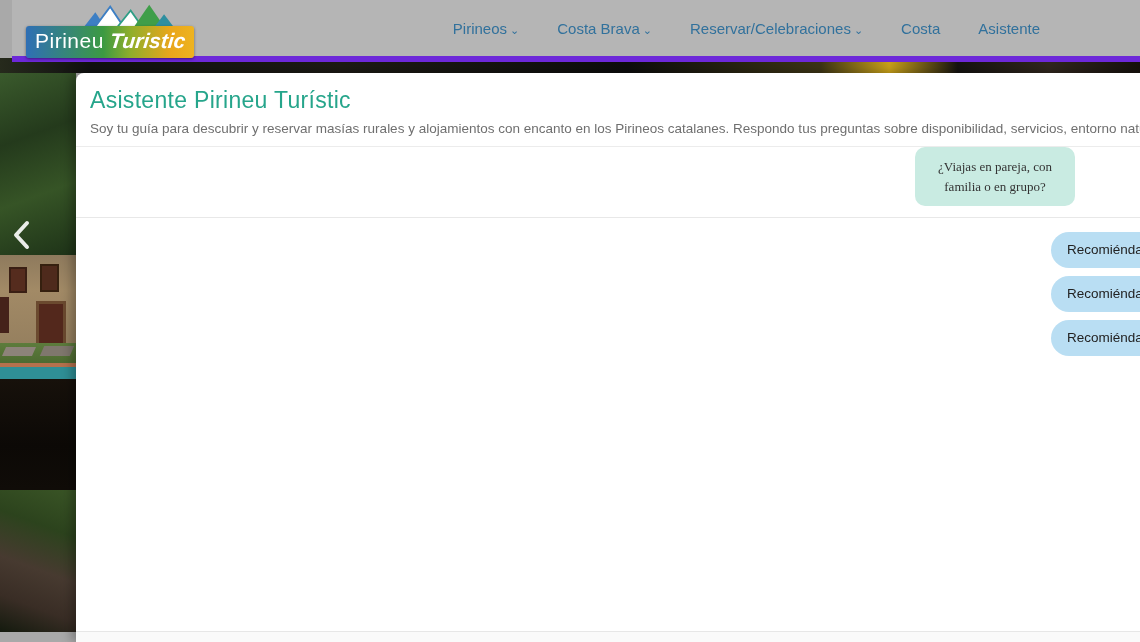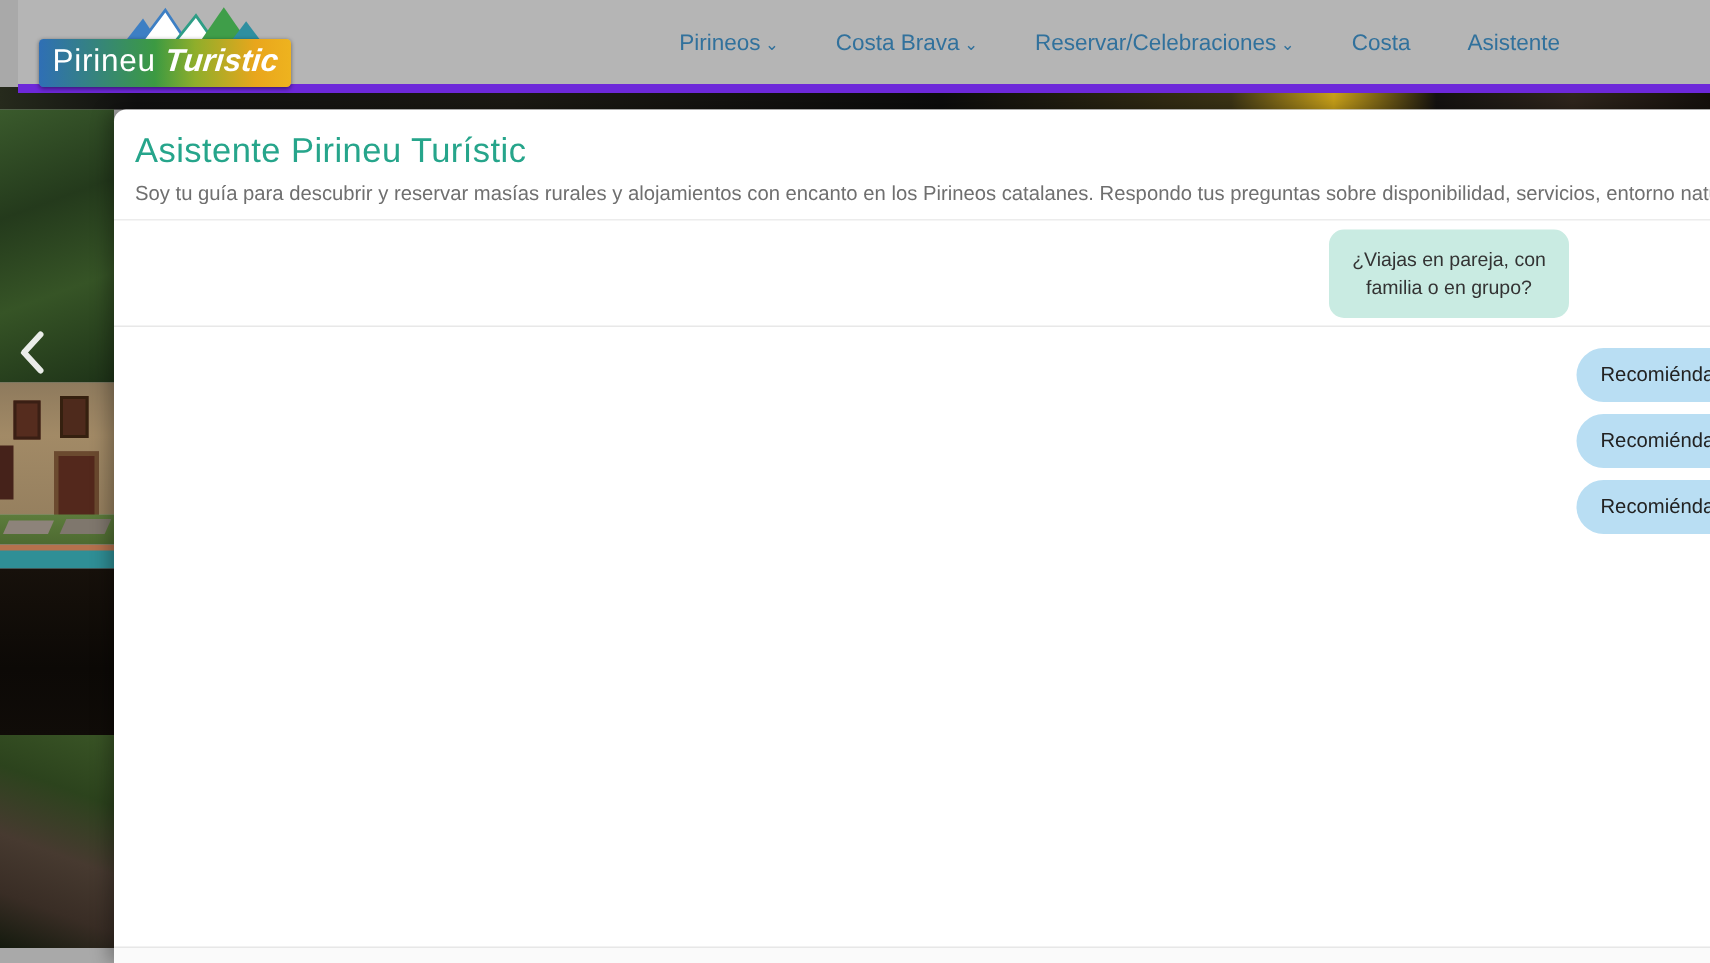--- a/index.html
+++ b/index.html
@@ -67,22 +67,22 @@
     display:flex;flex-direction:column;z-index:10;
   }
   .modal-head{height:74px;box-sizing:border-box;padding:14px 0 0 14px;border-bottom:1px solid #ececec;}
   .assistant-title{font-size:23px;color:#26a58b;font-weight:400;letter-spacing:.3px;}
   .assistant-subtitle{
     margin-top:7px;font-size:13.5px;color:#6f6f6f;
     white-space:nowrap;overflow:hidden;
   }
   .suggestions{
     height:71px;box-sizing:border-box;border-bottom:1px solid #e8e8e8;
-    display:flex;align-items:center;justify-content:flex-end;
-    gap:13px;padding-right:94px;
+    display:flex;align-items:flex-start;justify-content:flex-end;
+    gap:13px;padding-right:65px;font-family:Liberation Serif, serif;
   }
   .sugg{
     width:160px;min-height:59px;box-sizing:border-box;
     display:flex;align-items:center;justify-content:center;text-align:center;
     background:#c9ebe2;border:none;border-radius:10px;cursor:pointer;
     font-family:inherit;font-size:13px;line-height:1.5;color:#333;padding:4px 10px;
   }
   .sugg:nth-child(2){width:166px;}
   .chat-body{flex:1;position:relative;}
   .quick-replies{

